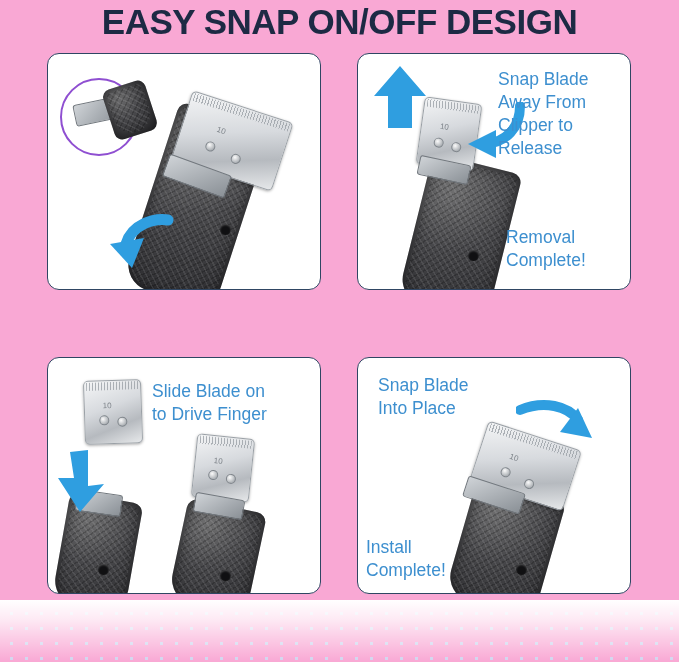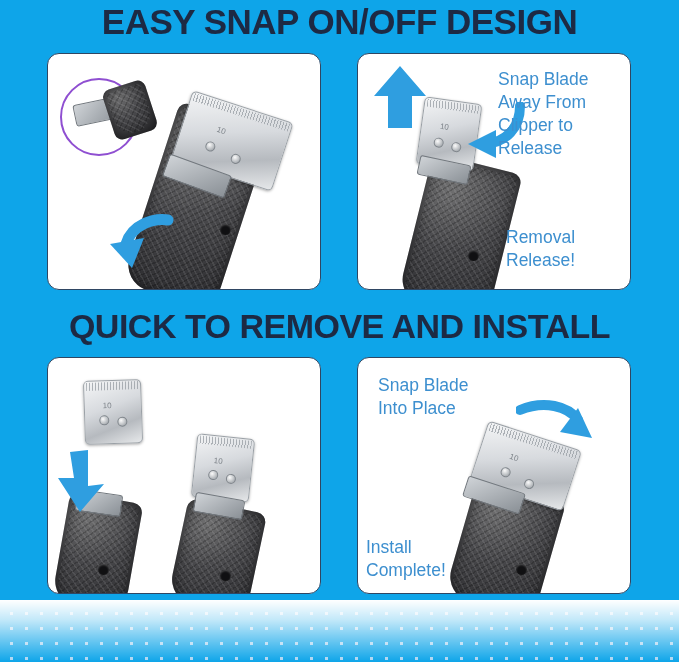--- a/index.html
+++ b/index.html
@@ -10,21 +10,21 @@
   body {
     width: 679px;
     height: 662px;
     position: relative;
     font-family: "Liberation Sans", sans-serif;
     overflow: hidden;
   }
   .page {
     position: absolute;
     inset: 0;
-    background: #0ea5e9;
+    background: #f9a8d4;
   }
 
   
   .dot-band {
     position: absolute;
     left: 0;
     right: 0;
     bottom: 0;
     height: 62px;
     background-image:
@@ -210,24 +210,23 @@
         <path d="M58 4 C 58 26, 44 40, 24 42" stroke="#2f9ee0" stroke-width="10" fill="none" stroke-linecap="round"></path>
         <polygon points="6,42 34,28 34,56" fill="#2f9ee0"></polygon>
       </svg>
     </div>
 
     <div class="caption" style="left:140px; top:14px; width:122px;">Snap Blade
 Away From
 Clipper to
 Release</div>
     <div class="caption" style="left:148px; top:172px; width:122px;">Removal
-Release!</div>
-  </div>
-
-  <h1 class="headline" id="headline-2">QUICK TO REMOVE AND INSTALL</h1>
+Complete!</div>
+  </div>
+
 
   <div class="panel" id="panel-slide-blade">
 
     <div class="clipper-body" style="left:22px; top:140px; width:74px; height:112px; transform: rotate(10deg); transform-origin: 50% 0%;"></div>
     <div class="clipper-hole" style="left:50px; top:206px;"></div>
     <div class="latch" style="left:28px; top:134px; width:44px; height:20px; transform: rotate(8deg);"></div>
 
     <div class="blade" style="left:36px; top:22px; width:56px; height:62px; transform: rotate(-2deg);">
       <div class="teeth"></div>
       <div class="stamp" style="left:18px; top:20px;">10</div>
@@ -244,20 +243,22 @@
       <div class="screw" style="left:32px; top:36px;"></div>
     </div>
     <div class="latch" style="left:146px; top:138px; width:48px; height:18px; transform: rotate(10deg);"></div>
 
     <div class="arrow" style="left:10px; top:92px;">
       <svg width="50" height="62" viewBox="0 0 50 62">
         <polygon points="30,0 30,36 46,34 22,62 0,28 16,28 12,2" fill="#2f9ee0"></polygon>
       </svg>
     </div>
 
+    <div class="caption" style="left:104px; top:22px; width:160px;">Slide Blade on
+to Drive Finger</div>
   </div>
 
   <div class="panel" id="panel-snap-place">
 
     <div class="clipper-body" style="left:118px; top:132px; width:92px; height:122px; transform: rotate(16deg); transform-origin: 50% 0%;"></div>
     <div class="clipper-hole" style="left:158px; top:206px;"></div>
 
     <div class="blade" style="left:114px; top:66px; width:96px; height:62px; transform: rotate(18deg); transform-origin: 20% 80%;">
       <div class="teeth"></div>
       <div class="stamp" style="left:30px; top:22px;">10</div>

